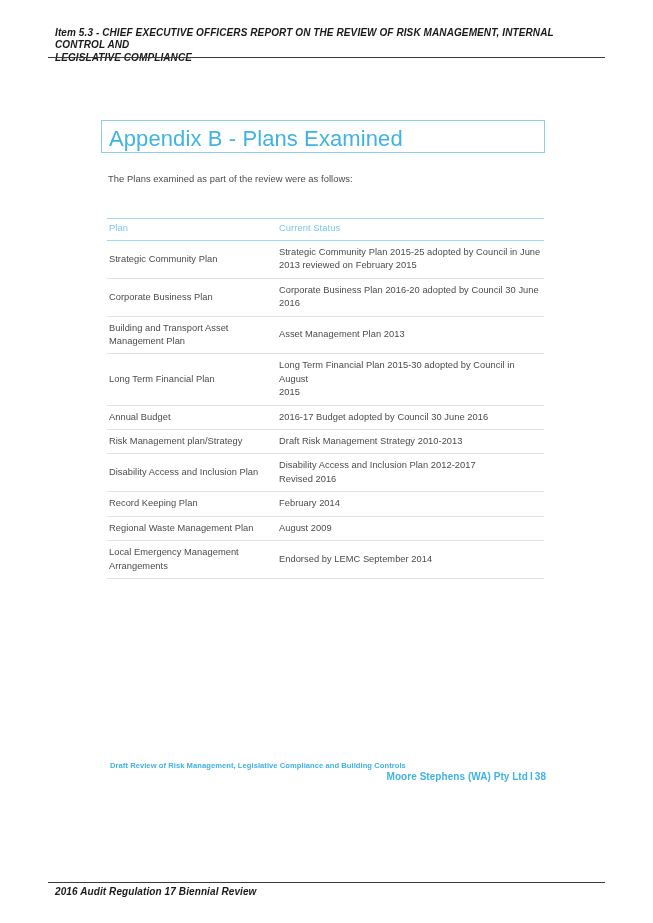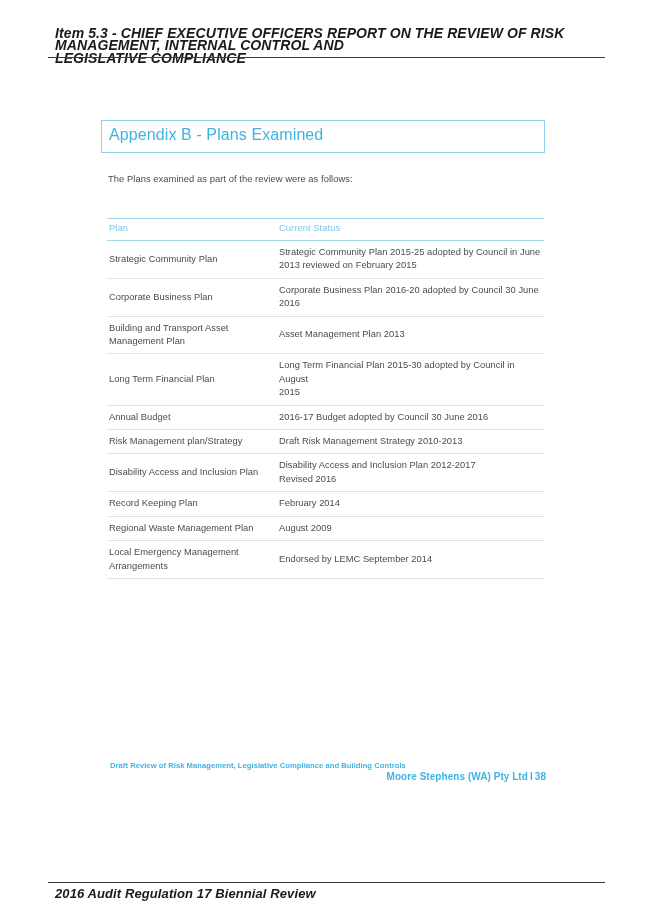--- a/index.html
+++ b/index.html
@@ -24,21 +24,21 @@
   .doc-header {
     position: absolute;
     left: 55px;
     top: 27px;
     width: 550px;
   }
   .doc-header-text {
     font-family: "Liberation Sans", sans-serif;
     font-style: italic;
     font-weight: bold;
-    font-size: 14px;
+    font-size: 10px;
     line-height: 12.4px;
     color: #1a1a1a;
     letter-spacing: 0.1px;
   }
   .doc-header-rule {
     position: absolute;
     left: 48px;
     top: 57px;
     width: 557px;
     height: 0;
@@ -53,21 +53,21 @@
     width: 444px;
     height: 33px;
     box-sizing: border-box;
     border: 1px solid #8ed0ec;
     background: #ffffff;
   }
   .title-box-text {
     position: absolute;
     left: 7px;
     top: 5px;
-    font-size: 16px;
+    font-size: 22px;
     font-weight: normal;
     color: #3fb3e3;
     letter-spacing: 0.1px;
     white-space: nowrap;
   }
 
   
   .intro {
     position: absolute;
     left: 108px;
@@ -160,21 +160,21 @@
     top: 886px;
     width: 550px;
     height: 14px;
   }
   .pf-left {
     position: absolute;
     left: 0;
     top: 0;
     font-style: italic;
     font-weight: bold;
-    font-size: 13px;
+    font-size: 10px;
     color: #1a1a1a;
     letter-spacing: 0.1px;
   }
   .pf-right {
     position: absolute;
     right: 0;
     top: 0;
     font-style: italic;
     font-weight: bold;
     font-size: 8.6px;

